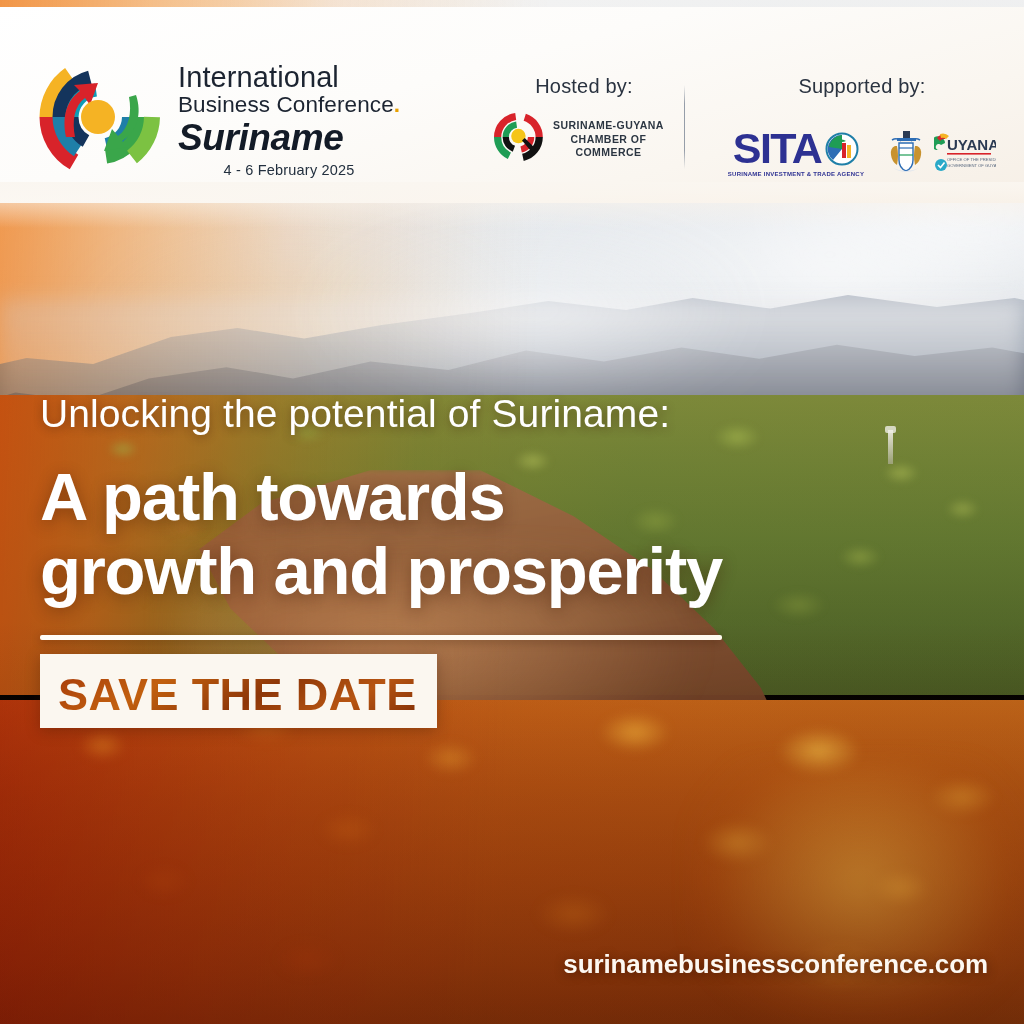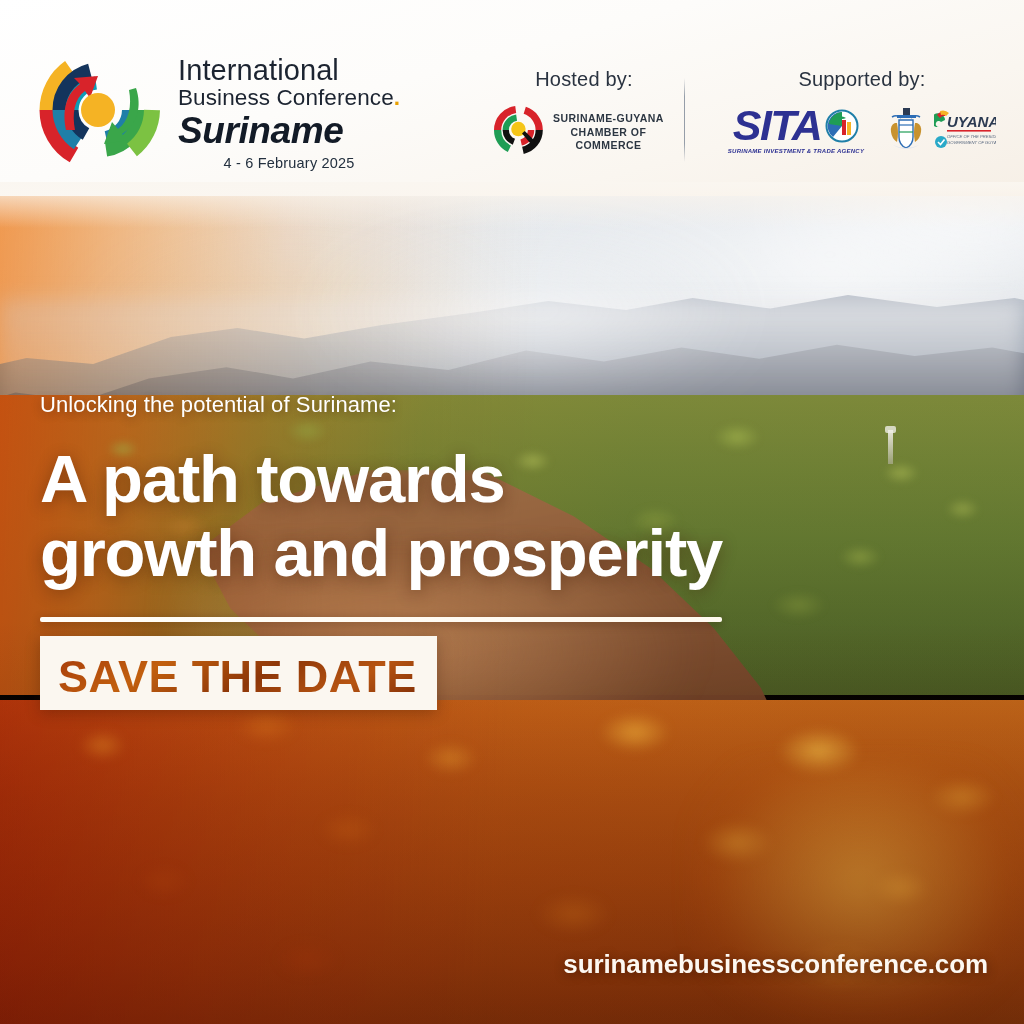--- a/index.html
+++ b/index.html
@@ -192,21 +192,21 @@
       rgba(0,0,0,0) 52%);
     mix-blend-mode:multiply;
   }
   .shade-bottom {
     position:absolute; left:0; top:620px; width:1024px; height:404px;
     background:linear-gradient(180deg, rgba(60,18,2,0) 0%, rgba(70,20,2,.18) 45%, rgba(58,14,2,.30) 100%);
   }
 
   
   .header {
-    position:absolute; left:0; top:0; width:1024px; height:196px;
+    position:absolute; left:0; top:7px; width:1024px; height:196px;
     background:linear-gradient(165deg, #ffffff 0%, #fdfcfa 40%, #faf6f0 72%, #f6efe6 100%);
     z-index:5;
   }
   .header-fade {
     position:absolute; left:0; top:182px; width:1024px; height:46px;
     background:linear-gradient(180deg, rgba(250,246,240,.96) 0%, rgba(250,244,236,.55) 42%, rgba(250,244,236,0) 100%);
     z-index:5; pointer-events:none;
   }
 
   
@@ -242,37 +242,37 @@
     background:linear-gradient(180deg, rgba(150,158,170,0), rgba(132,142,156,.85) 22%, rgba(132,142,156,.85) 78%, rgba(150,158,170,0));
   }
 
   .cofc { margin-top:12px; display:flex; flex-direction:row; align-items:center; }
   .cofc-name {
     margin-top:5px; font-size:10.5px; font-weight:700; color:#2c3642;
     letter-spacing:.45px; line-height:1.28; text-align:center;
   }
 
   .sup-logos {
-    margin-top:14px; display:flex; align-items:center; justify-content:center; gap:19px;font-style:italic;
+    margin-top:30px; display:flex; align-items:center; justify-content:center; gap:19px;
   }
   .sita-wrap { display:flex; flex-direction:column; align-items:center; }
   .sita-row  { display:flex; align-items:center; gap:4px; }
   .sita-word {
     font-size:43px; font-weight:700; color:#2d3192; letter-spacing:-1.6px; line-height:.9;
   }
   .sita-tag {
     margin-top:3px; font-size:6px; font-weight:700; color:#2d3192;
     letter-spacing:.25px; white-space:nowrap;
   }
   .guy-wrap { display:flex; align-items:center; gap:5px; }
 
   
   .copy { position:absolute; left:40px; top:392px; z-index:6; width:950px; }
   .eyebrow {
-    font-size:22px; font-weight:400; color:#ffffff; letter-spacing:.1px;
+    font-size:39px; font-weight:400; color:#ffffff; letter-spacing:.1px;
     text-shadow:0 2px 10px rgba(60,22,0,.45);
   }
   .head {
     font-size:67px; font-weight:700; color:#ffffff; line-height:1.11;
     letter-spacing:-1.2px; margin-top:24px;
     text-shadow:0 3px 16px rgba(60,22,0,.42);
   }
   .rule {
     margin-top:26px; width:682px; height:5px; border-radius:2px;
     background:linear-gradient(90deg,#fffdf8,#fffaf0);

